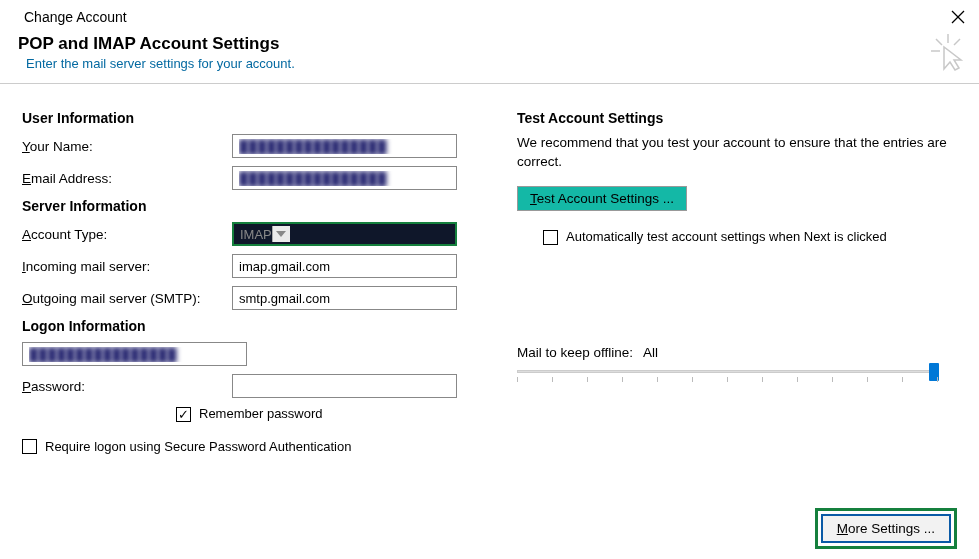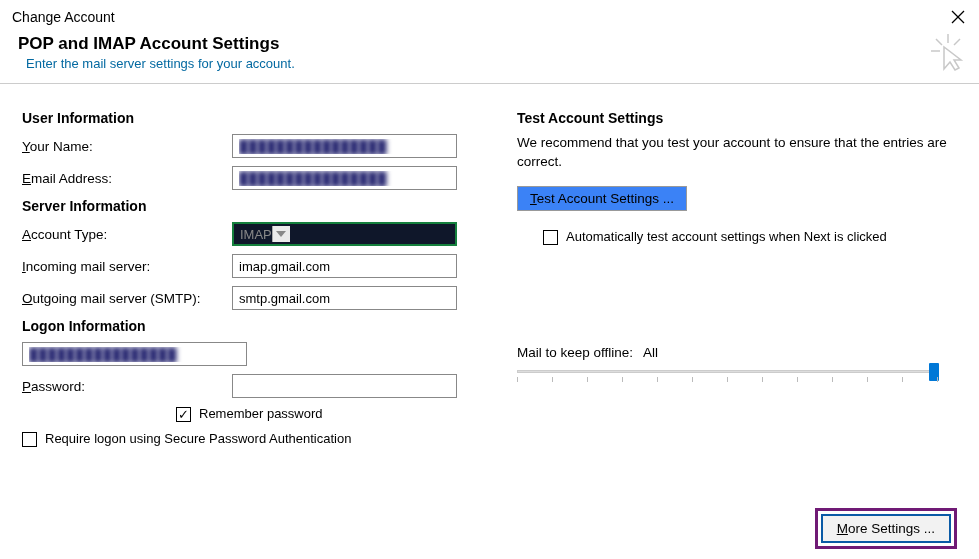--- a/index.html
+++ b/index.html
@@ -10,20 +10,21 @@
       background: #fff;
       width: 979px;
       height: 559px;
       overflow: hidden;
     }
     .window-title-bar {
       display: flex;
       justify-content: space-between;
       align-items: center;
       padding: 8px 12px 4px 12px;
+      margin-left: 12px;
     }
     .window-title {
       font-size: 14px;
     }
     .close-x {
       width: 18px; height: 18px;
       display: flex; align-items: center; justify-content: center;
       cursor: default;
     }
     .close-x svg { width: 14px; height: 14px; }
@@ -114,21 +115,21 @@
       flex-shrink: 0;
       margin-top: 1px;
     }
     .chk.checked::after {
       content: "✓";
       font-size: 13px;
       line-height: 1;
     }
     .btn {
       border: 1px solid #999;
-      background: #3b82f6;
+      background: #14b8a6;
       padding: 4px 12px;
       font-size: 13.5px;
       cursor: default;
       font-family: inherit;
     }
     .btn .ul { text-decoration: underline; }
     .test-desc {
       font-size: 13.5px;
       margin-bottom: 14px;
       line-height: 1.4;
@@ -168,31 +169,31 @@
       width: 10px; height: 18px;
       background: #0078d7;
       border-radius: 1px;
     }
     .footer-btn {
       position: absolute;
       right: 22px;
       bottom: 10px;
     }
     .highlight-box {
-      border: 3px solid #701a75;
+      border: 3px solid #15803d;
       padding: 3px;
       display: inline-block;
     }
     .highlight-box .btn {
       border: 2px solid #0a5aa6;
       background: #f2f2f2;
       padding: 5px 14px;
     }
     .remember-row { margin-left: 154px; margin-top: 4px; }
-    .spa-row { margin-top: 9px; }
+    .spa-row { margin-top: 16px; align-items: center; }
   </style>
 </head>
 <body>
 
 <div class="window-title-bar">
   <div class="window-title">Change Account</div>
   <div class="close-x">
     <svg viewBox="0 0 14 14">
         <line x1="1" y1="1" x2="13" y2="13" stroke="#000" stroke-width="1.2"></line>
         <line x1="13" y1="1" x2="1" y2="13" stroke="#000" stroke-width="1.2"></line>

